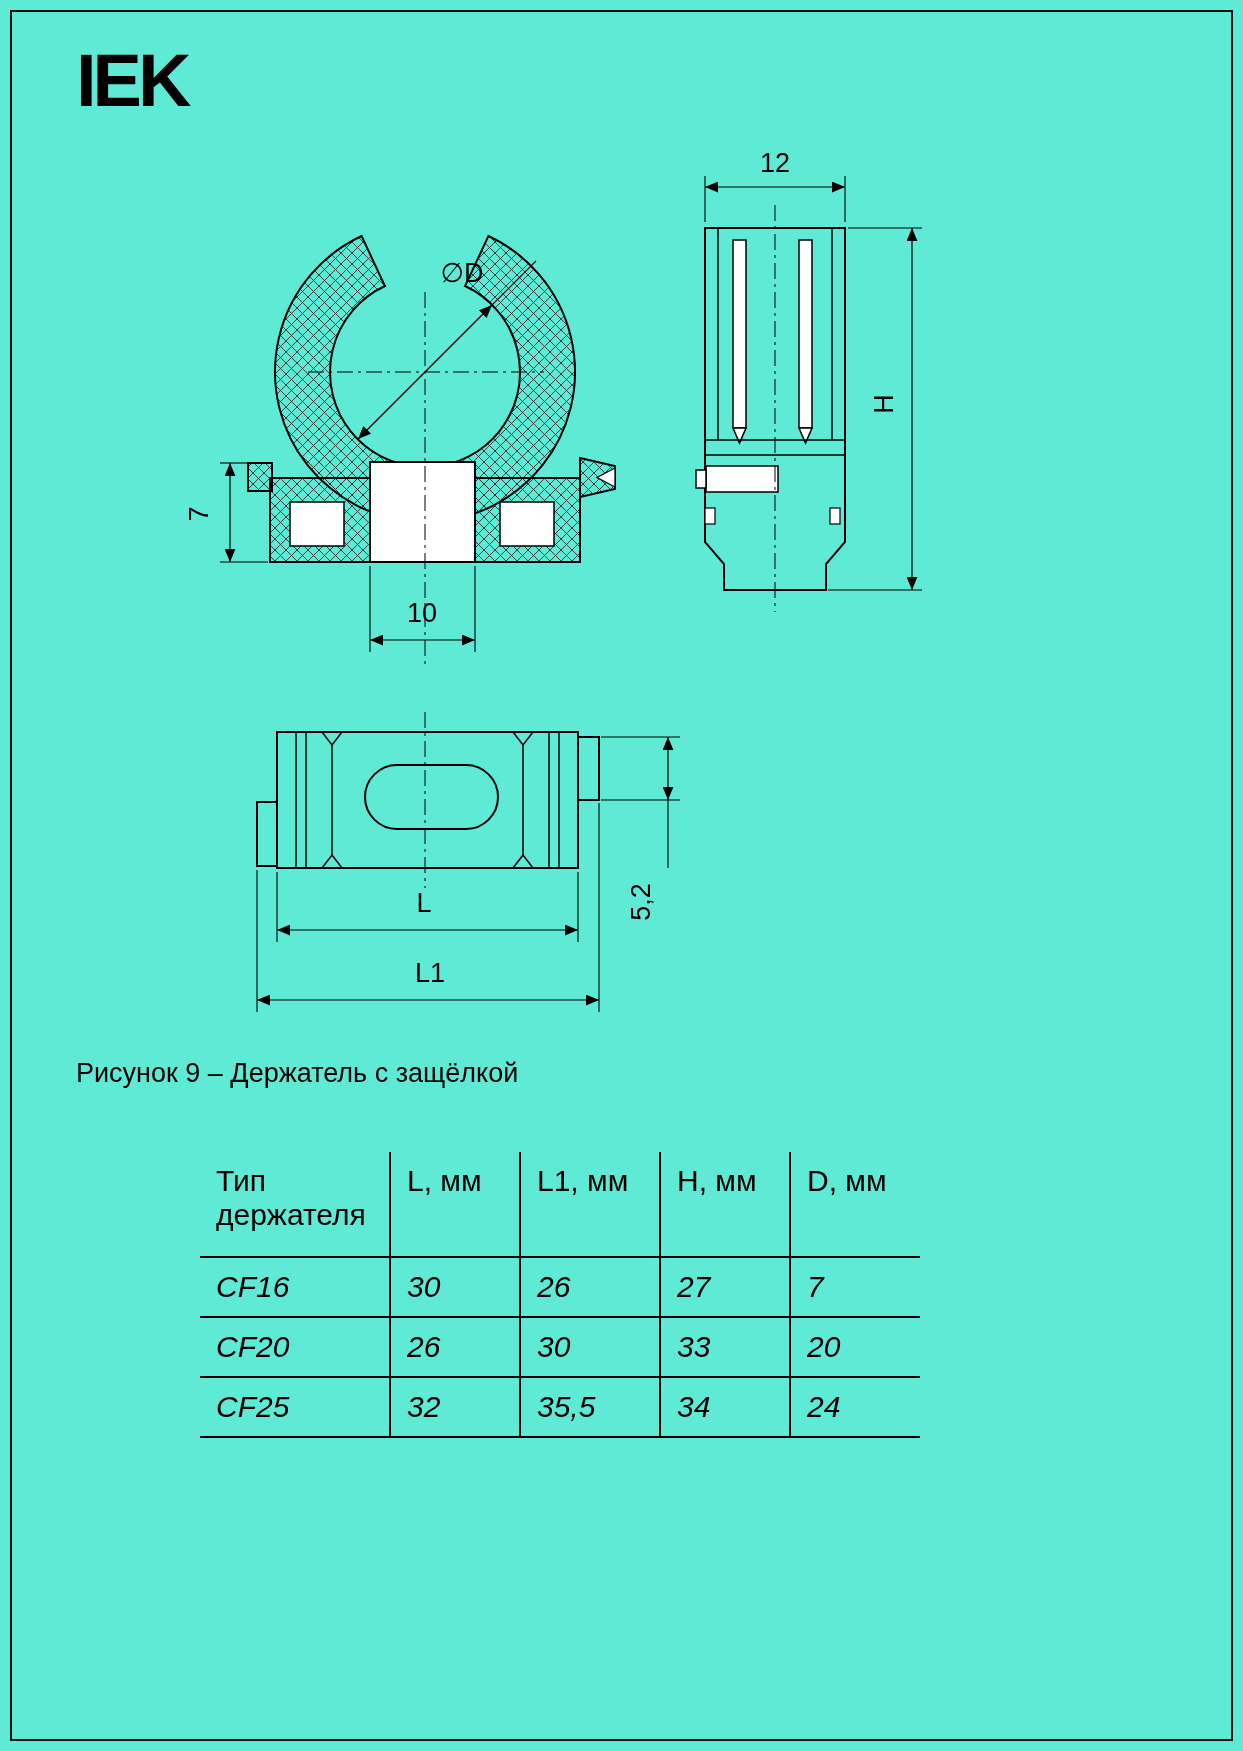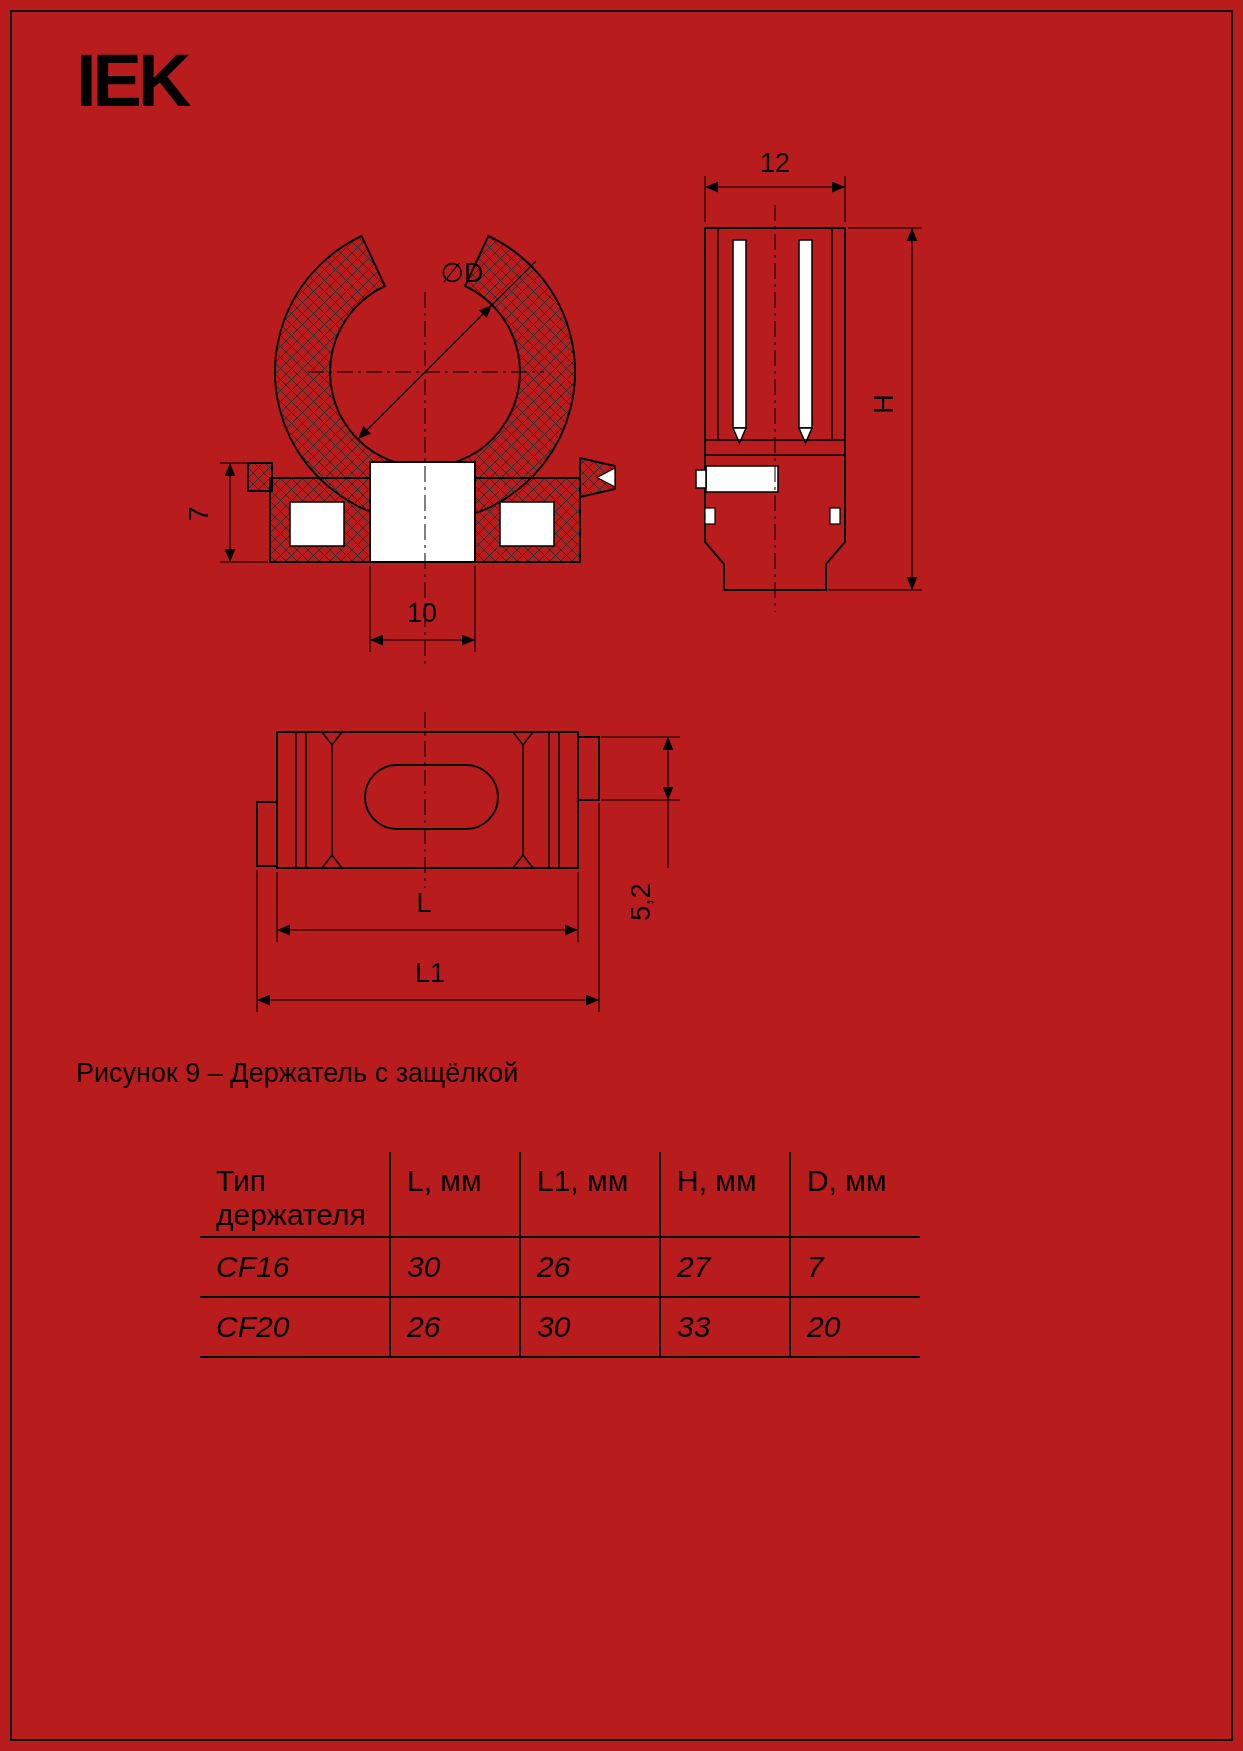--- a/index.html
+++ b/index.html
@@ -1,19 +1,19 @@
 <!DOCTYPE html>
 <html><head>
 <meta charset="utf-8">
 <style>
   html,body { margin:0; padding:0; background:#ffffff; }
   .page {
     position:relative;
     width:1243px; height:1751px;
-    background:#b91c1c;
+    background:#5eead4;
     color:#000;
     font-family:"Liberation Sans", sans-serif;
     overflow:hidden;
   }
   .page-border {
     position:absolute; inset:10px;
     border:2px solid #111;
   }
   .logo {
     position:absolute; left:76px; top:44px;
@@ -37,21 +37,21 @@
   
   .spec-table {
     position:absolute; left:200px; top:1152px;
     width:720px; border-collapse:collapse;
     font-size:30px;
   }
   .spec-table th, .spec-table td {
     text-align:left; font-weight:normal;
     border-bottom:2px solid #000;
   }
-  .spec-table th { vertical-align:top; padding:12px 8px 0 16px; height:72px; }
+  .spec-table th { vertical-align:top; padding:12px 8px 20px 16px; height:72px; }
   .spec-table td { padding:12px 8px 12px 16px;font-style:italic; }
   .spec-table th:not(:first-child), .spec-table td:not(:first-child) {
     border-left:2px solid #000;
   }
 </style>
 </head>
 <body>
 
 <div class="page">
   <div class="page-border"></div>
@@ -186,15 +186,22 @@
         <td>27</td>
         <td>7</td>
       </tr>
       <tr>
         <td>CF20</td>
         <td>26</td>
         <td>30</td>
         <td>33</td>
         <td>20</td>
       </tr>
+      <tr>
+        <td>CF25</td>
+        <td>32</td>
+        <td>35,5</td>
+        <td>34</td>
+        <td>24</td>
+      </tr>
     </tbody>
   </table>
 </div>
 
 </body></html>

